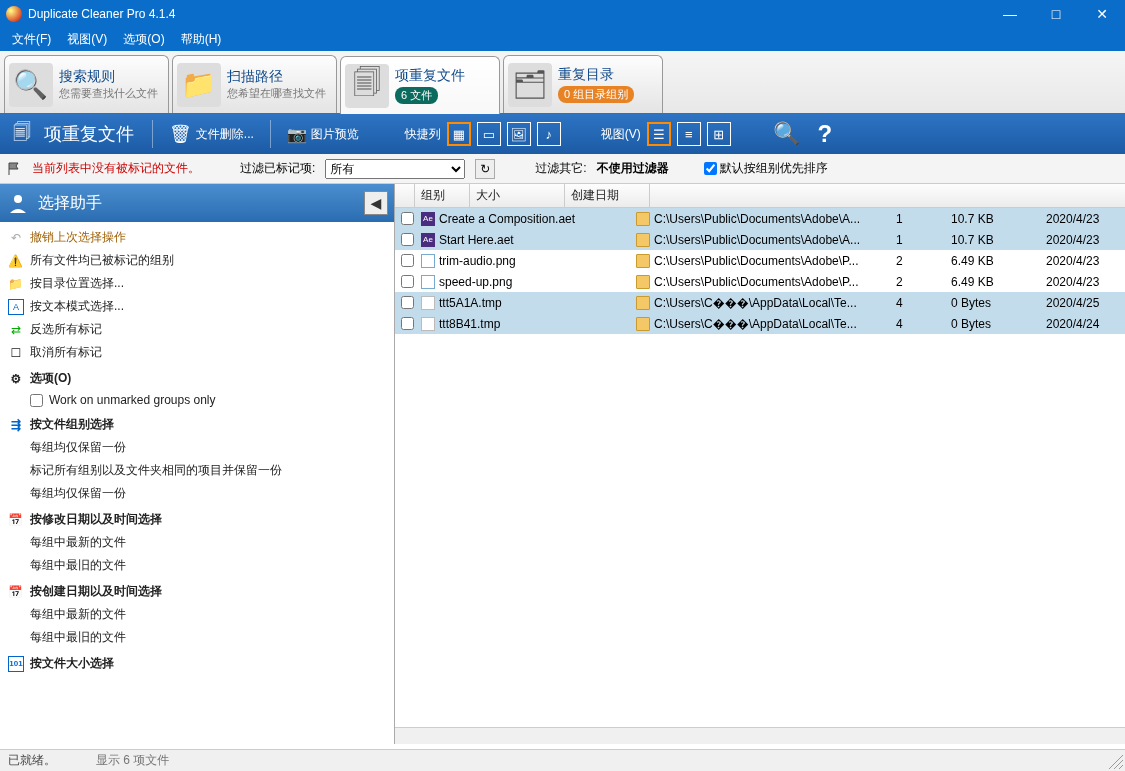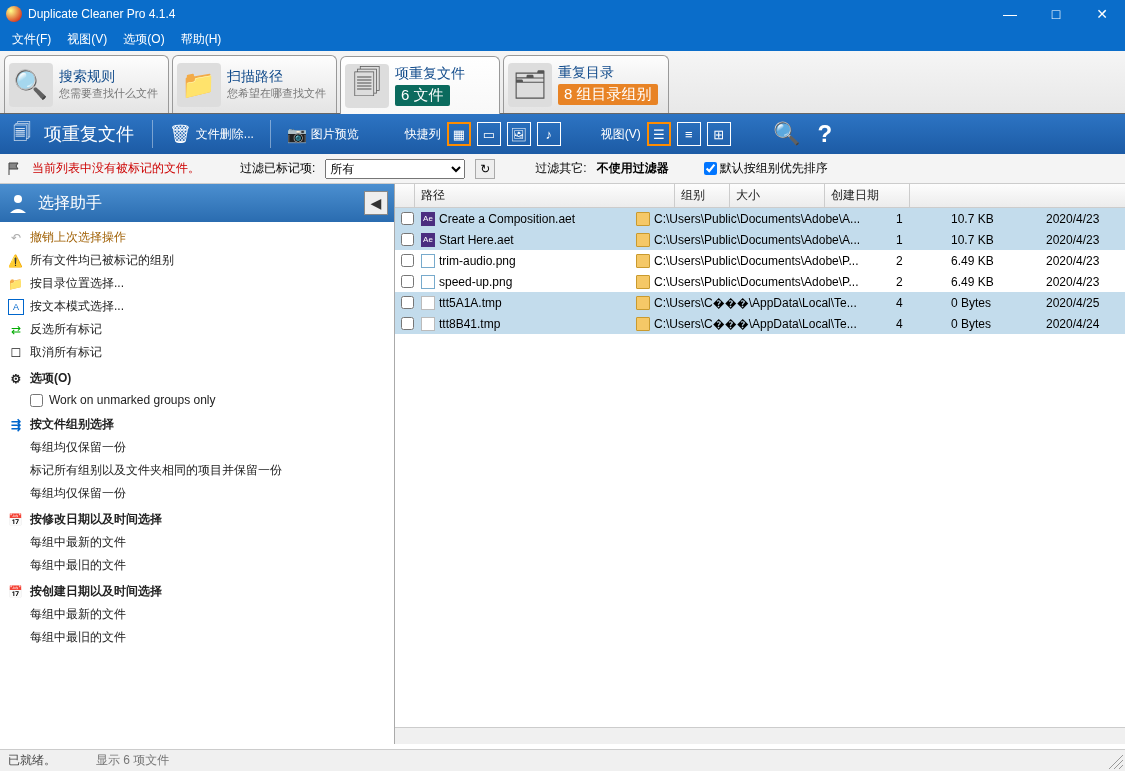--- a/index.html
+++ b/index.html
@@ -11,21 +11,21 @@
 .titlebar .win-btn { width: 46px; height: 27px; display: flex; align-items: center; justify-content: center; color: #fff; font-size: 14px; }
 .menubar { background: #0a6dca; height: 24px; display: flex; align-items: center; padding: 0 4px; }
 .menubar .menu-item { color: #fff; padding: 3px 8px; font-size: 12px; }
 .tabs-row { background: linear-gradient(#f5f5f5, #e8e8e8); height: 63px; display: flex; align-items: stretch; padding: 4px 4px 0 4px; gap: 3px; border-bottom: 1px solid #666; }
 .big-tab { display: flex; align-items: center; padding: 2px 10px 2px 4px; border: 1px solid #999; border-bottom: none; border-radius: 6px 6px 0 0; background: linear-gradient(#fdfdfd, #e4e4e4); min-width: 160px; }
 .big-tab.active { background: linear-gradient(#fff, #f8f8f8); position: relative; top: 1px; }
 .big-tab .tab-icon { width: 44px; height: 44px; margin-right: 6px; display: flex; align-items: center; justify-content: center; font-size: 28px; color: #555; background: #ddd; border-radius: 4px; }
 .big-tab .tab-text { display: flex; flex-direction: column; }
 .big-tab .tab-title { color: #104a8a; font-size: 14px; font-weight: 400; }
 .big-tab .tab-sub { color: #777; font-size: 11px; }
-.big-tab .badge { display: inline-block; padding: 1px 6px; border-radius: 2px; color: #fff; font-size: 15px; margin-top: 2px; }
+.big-tab .badge { display: inline-block; padding: 1px 6px; border-radius: 8px; color: #fff; font-size: 11px; margin-top: 2px; }
 .badge.teal { background: #0b6b5e; }
 .badge.orange { background: #e88325; }
 .toolbar { background: linear-gradient(#2d74c3, #1c5ba5); height: 40px; display: flex; align-items: center; color: #fff; padding: 0 6px; gap: 6px; }
 .toolbar .tb-icon { width: 32px; height: 32px; display: flex; align-items: center; justify-content: center; font-size: 18px; color: #fff; }
 .toolbar .tb-title { font-size: 18px; font-weight: 400; margin-right: 8px; }
 .toolbar .tb-btn { display: flex; align-items: center; padding: 2px 6px; border-radius: 2px; gap: 4px; }
 .toolbar .sep { width: 1px; height: 28px; background: rgba(255,255,255,.4); margin: 0 4px; }
 .toolbar .icon-btn { width: 24px; height: 24px; border: 1px solid #fff; display: flex; align-items: center; justify-content: center; font-size: 13px; }
 .toolbar .icon-btn.selected { border: 2px solid #ff8c00; }
 .toolbar .spacer { width: 28px; }
@@ -107,21 +107,21 @@
     <div class="tab-icon">🗐</div>
     <div class="tab-text">
       <div class="tab-title">项重复文件</div>
       <div><span class="badge teal">6 文件</span></div>
     </div>
   </div>
   <div class="big-tab">
     <div class="tab-icon">🗂</div>
     <div class="tab-text">
       <div class="tab-title">重复目录</div>
-      <div><span class="badge orange">8 组目录组别</span></div>
+      <div><span class="badge orange">0 组目录组别</span></div>
     </div>
   </div>
 </div>
 
 <div class="toolbar">
   <div class="tb-icon">🗐</div>
   <div class="tb-title">项重复文件</div>
   <div class="sep"></div>
   <div class="tb-btn">
     <span style="font-size:18px;">🗑</span>
@@ -243,27 +243,30 @@
       <div class="side-item header">
           <span class="sicon">📅</span>
           <span>按创建日期以及时间选择</span>
         </div>
       <div class="side-item indent">
           <span>每组中最新的文件</span>
         </div>
       <div class="side-item indent">
           <span>每组中最旧的文件</span>
         </div>
+      <div class="side-item header">
+          <span class="sicon" style="border:1px solid #06c;color:#06c;font-size:8px;">101</span>
+          <span>按文件大小选择</span>
+        </div>
     </div>
   </div>
 
   <div class="list-area">
     <div class="list-head">
       <div class="col" style="width:20px;"></div>
-      <div class="col col-path">路径</div>
       <div class="col col-group">组别</div>
       <div class="col col-size">大小</div>
       <div class="col col-date">创建日期</div>
     </div>
     <div class="list-body" id="list-body">
         <div class="row group-a">
           <div class="cell" style="width:20px;">
             <input type="checkbox" style="">
           </div>
           <div class="cell col-name" style="width:215px;">

